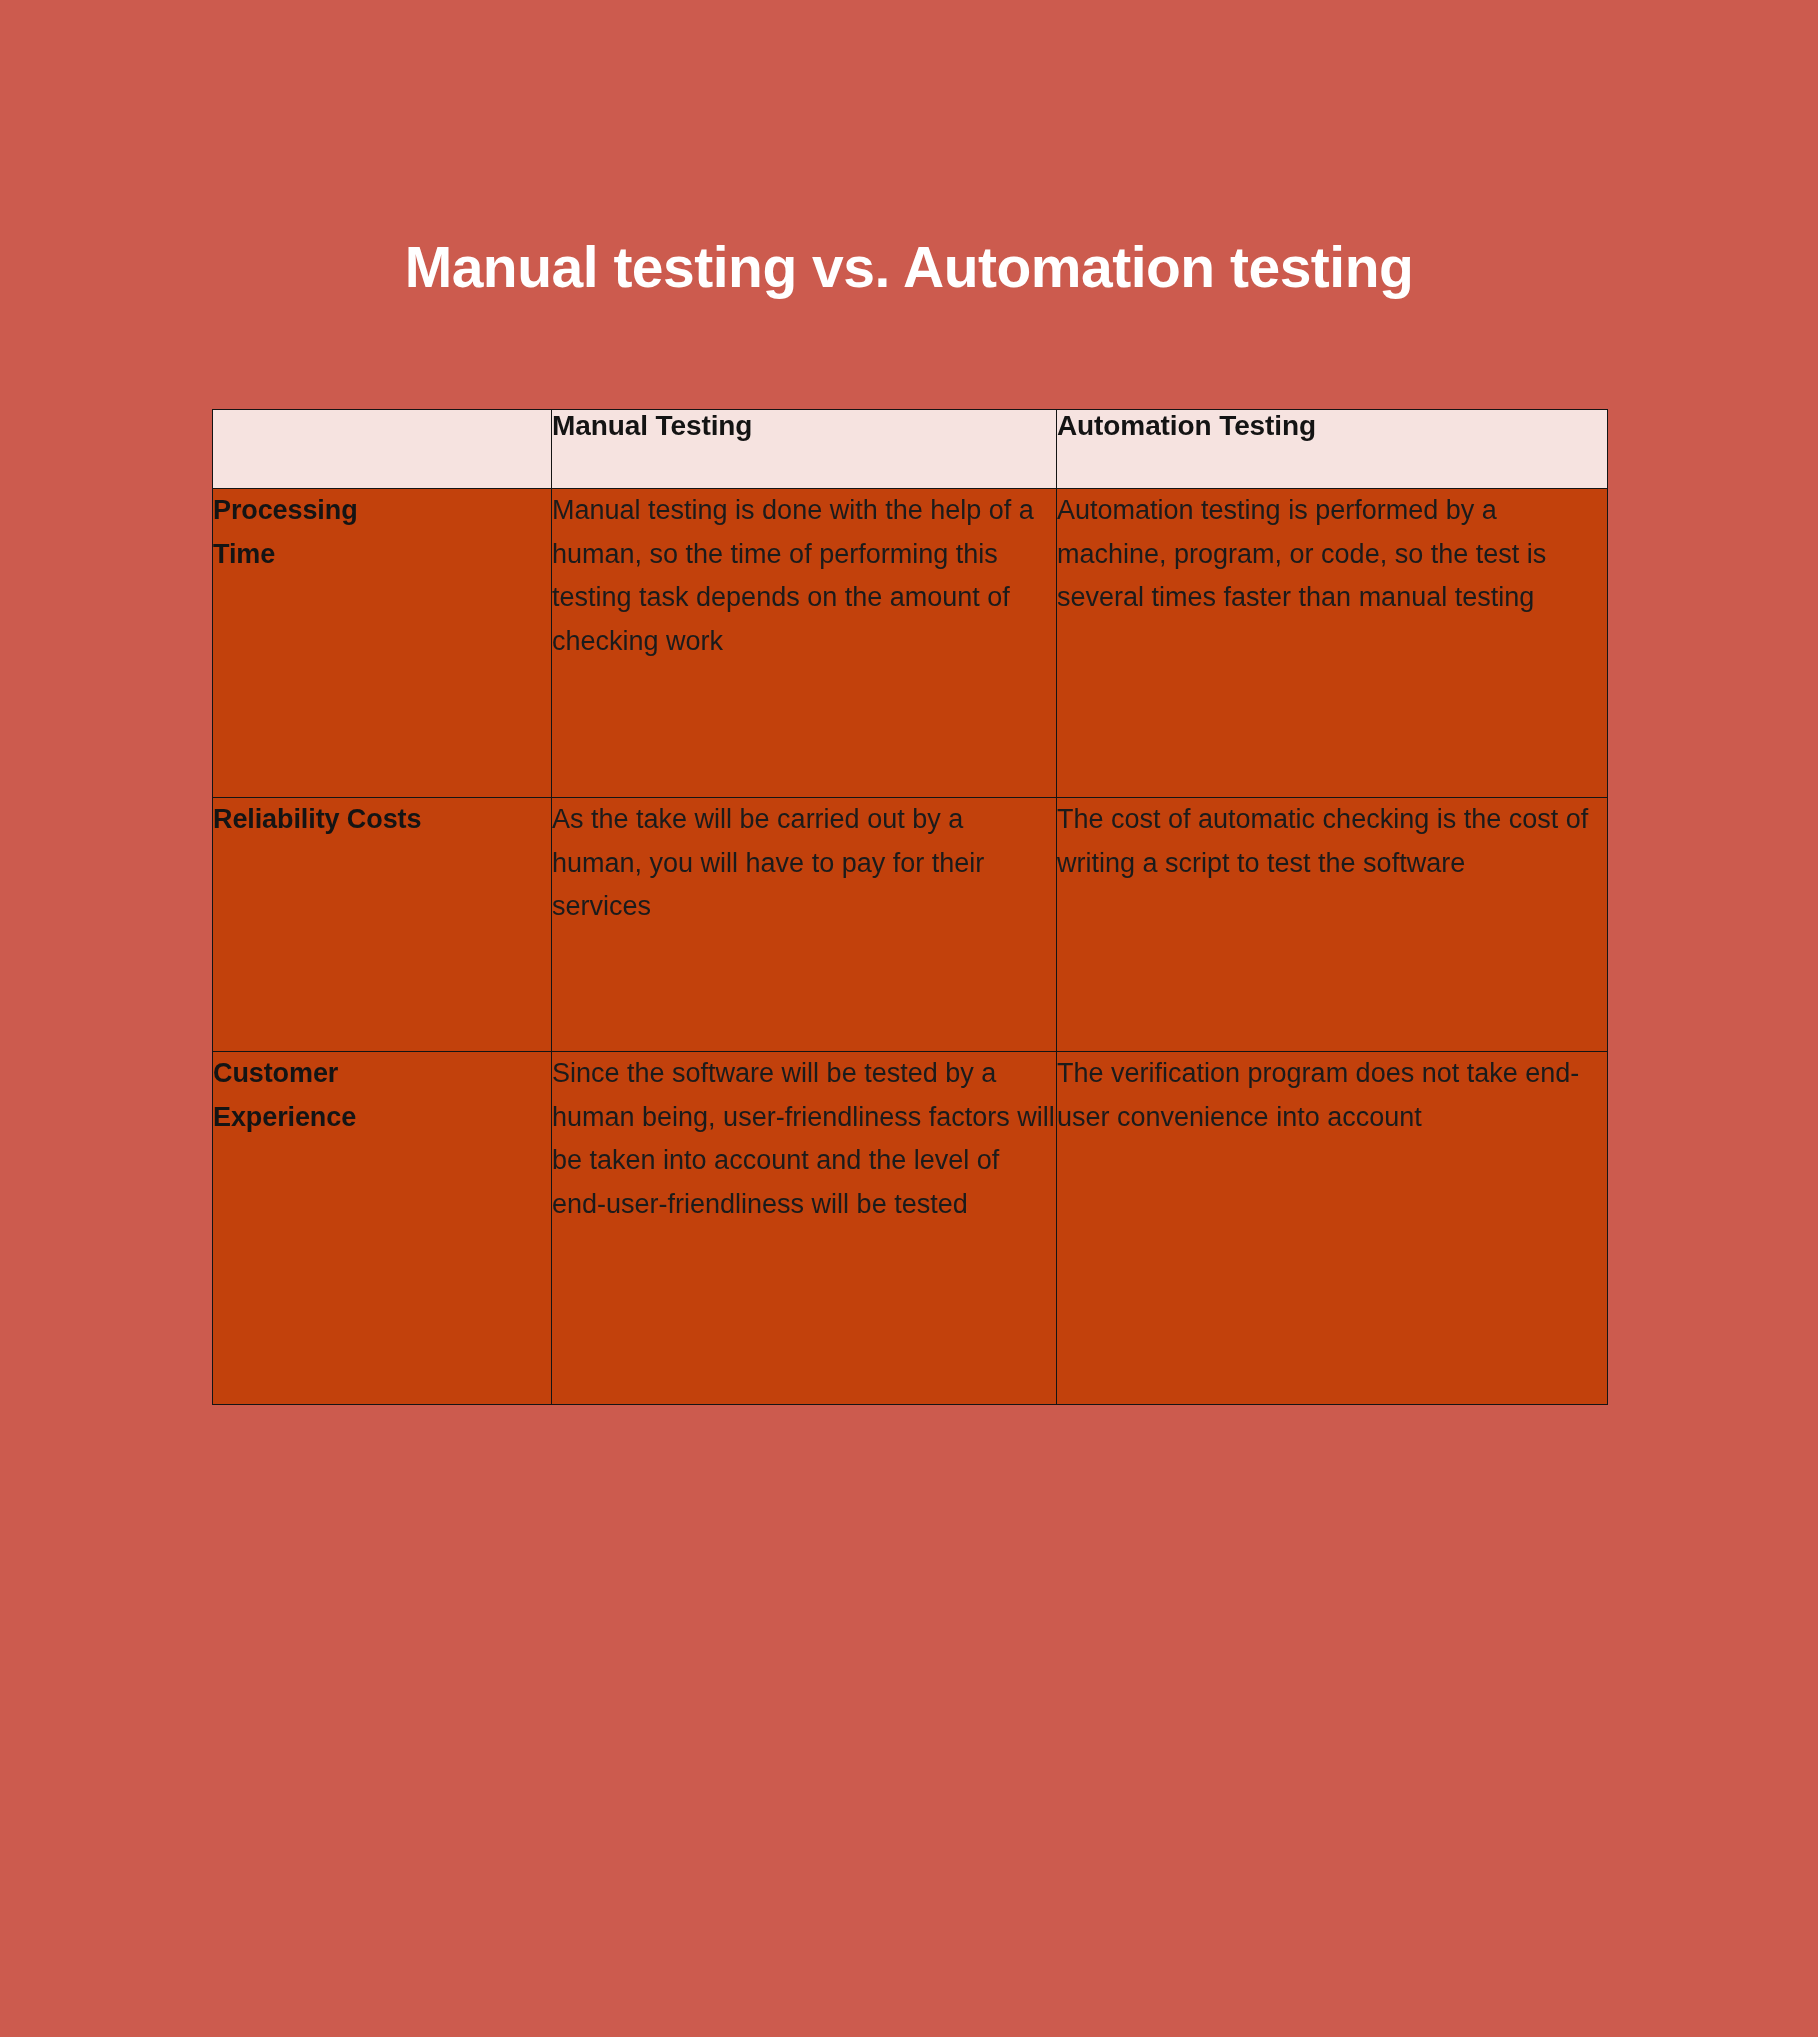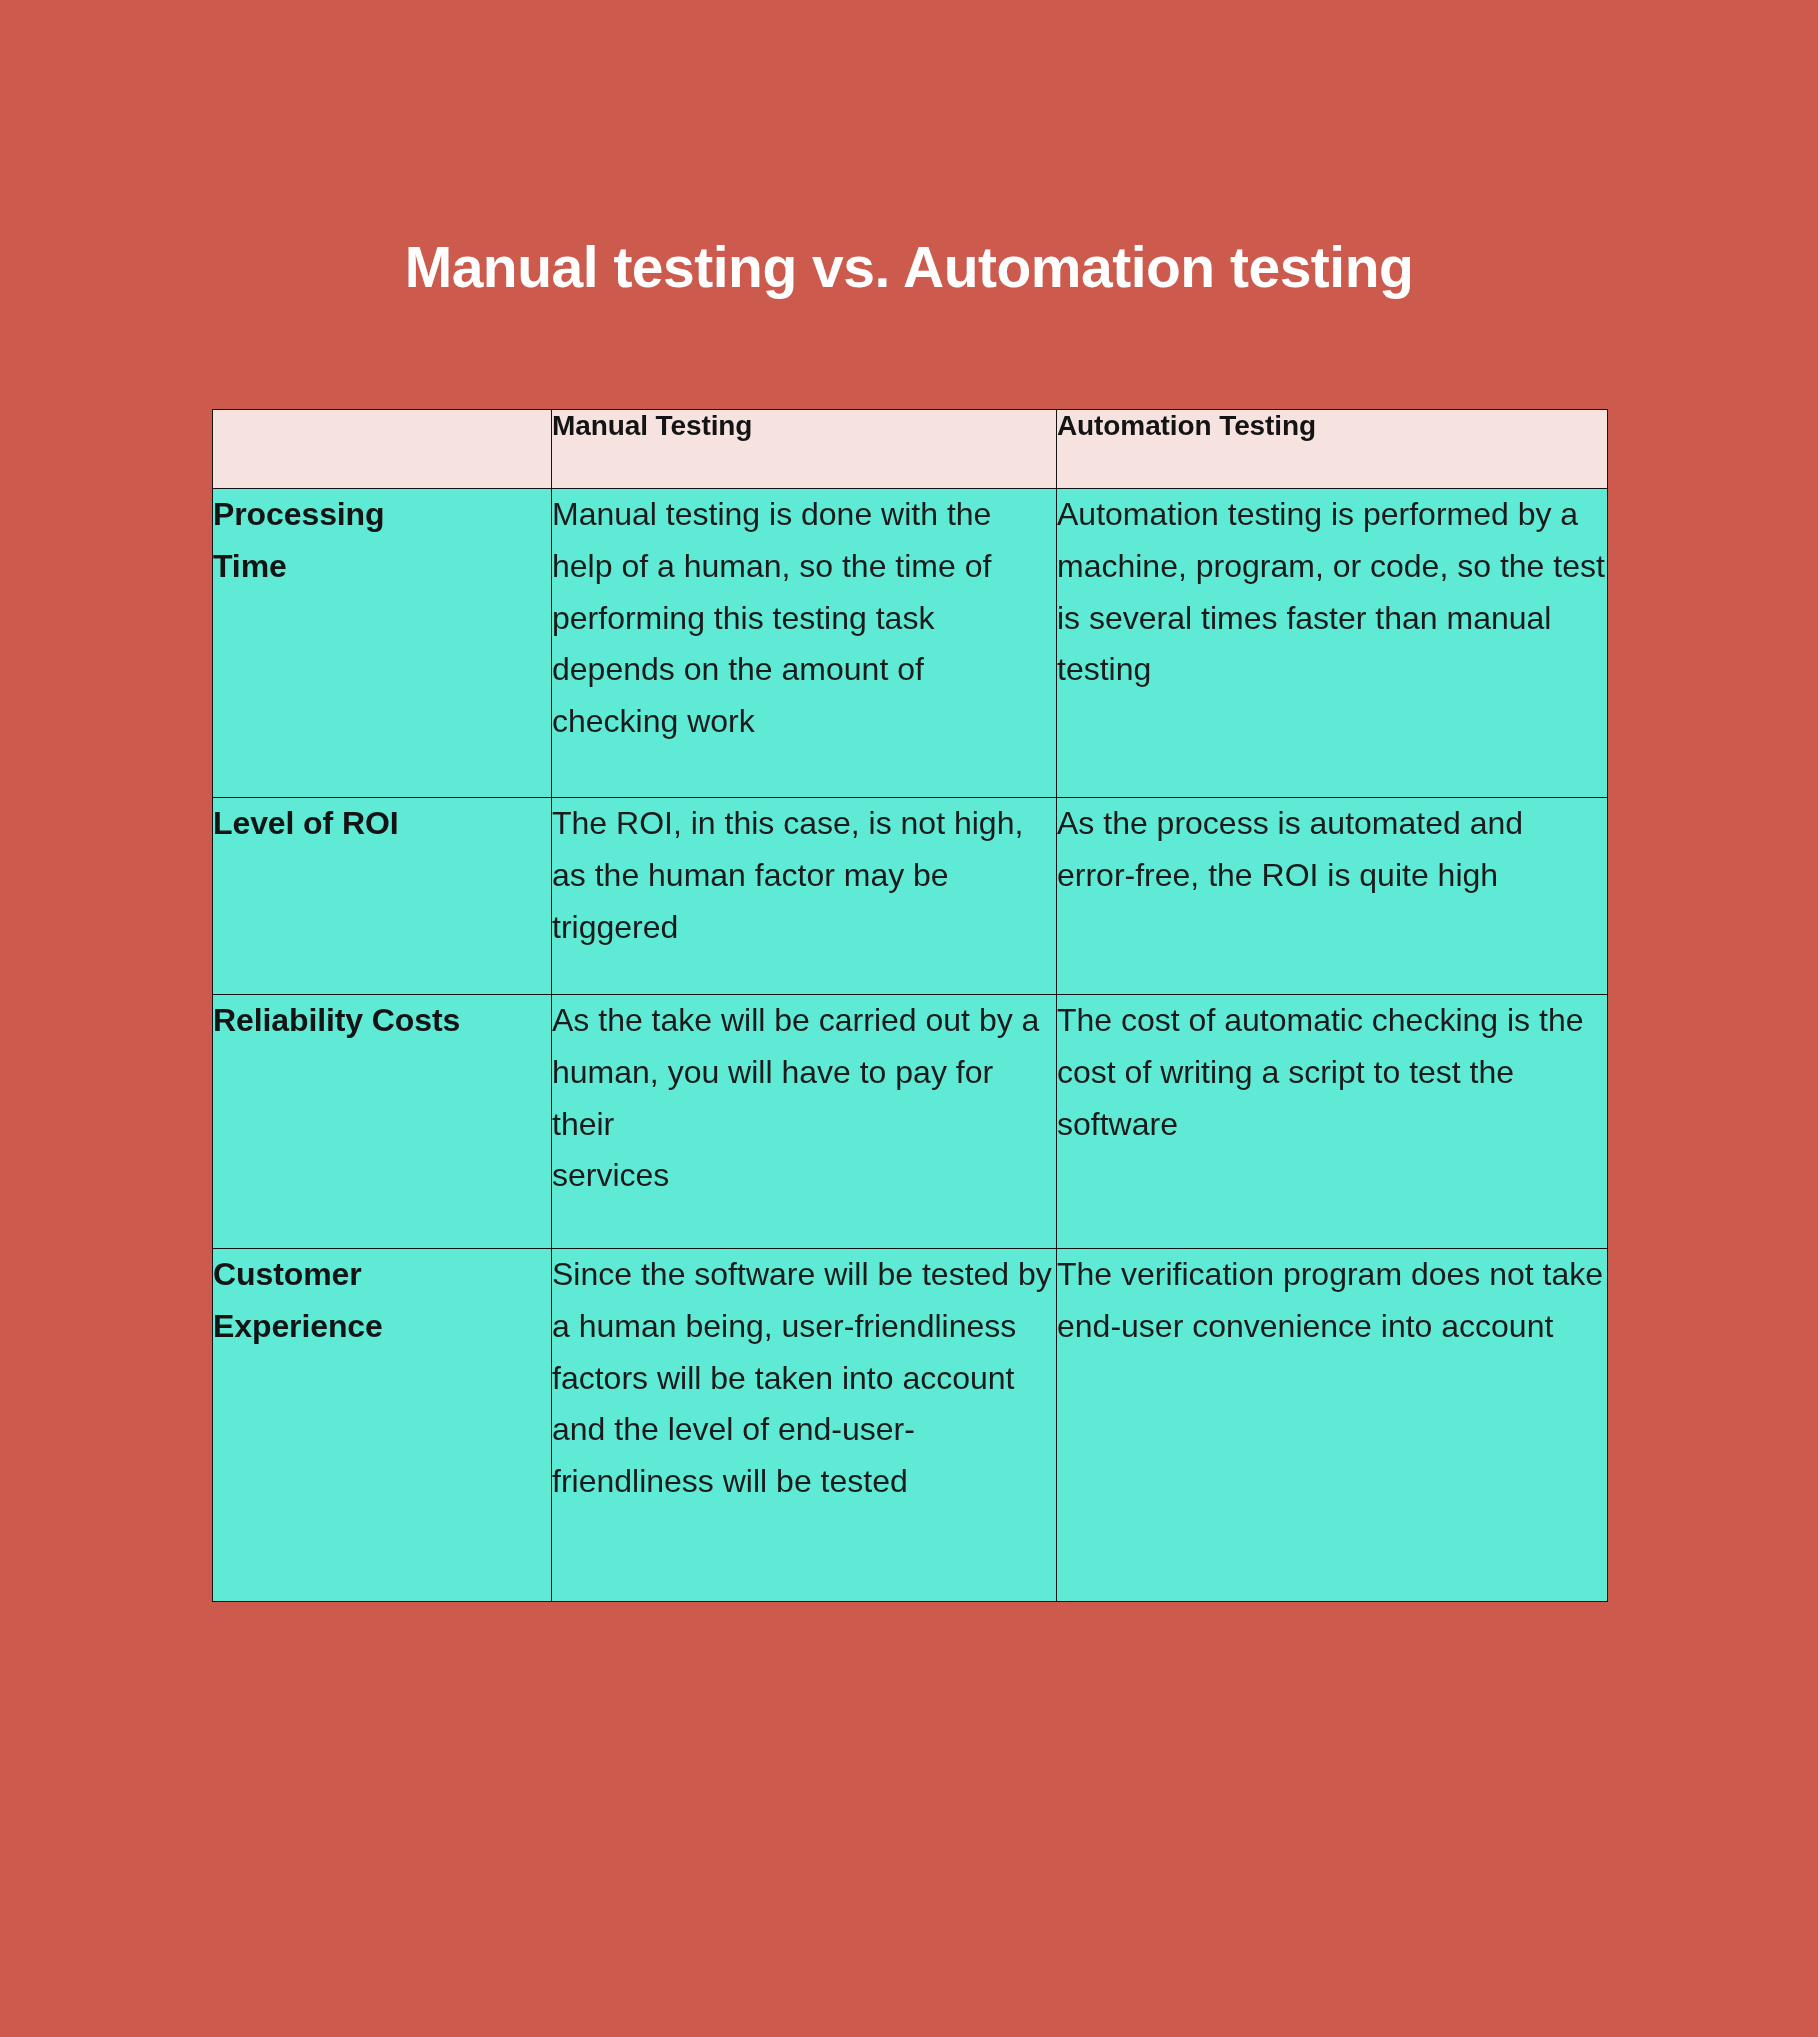--- a/index.html
+++ b/index.html
@@ -69,22 +69,22 @@
     font-size: 28px;
     font-weight: bold;
     color: #141414;
     padding: 0 0 0 27px;
     vertical-align: middle;
     letter-spacing: -0.1px;
   }
   thead th.corner-cell { padding: 0; }
 
   tbody td {
-    background: #5eead4;
-    font-size: 32px;
+    background: #c2410c;
+    font-size: 27px;
     color: #1b1b1b;
     line-height: 1.62;
     padding: 23.6px 22px 23.6px 27px;
   }
 
   tbody td.row-label {
     font-weight: bold;
     color: #141414;
     letter-spacing: -0.1px;
     padding-right: 14.5px;
@@ -128,31 +128,20 @@
           </td>
           <td>
             <span class="cell-text">Manual testing is done with the help of a human, so the time of performing this testing task depends on the amount of checking work</span>
           </td>
           <td>
             <span class="cell-text">Automation testing is performed by a machine, program, or code, so the test is several times faster than manual testing</span>
           </td>
         </tr>
 
 
-        <tr class="r-roi">
-          <td class="row-label">
-            <span class="cell-text">Level of ROI</span>
-          </td>
-          <td>
-            <span class="cell-text">The ROI, in this case, is not high, as the human factor may be triggered</span>
-          </td>
-          <td>
-            <span class="cell-text">As the process is automated and error-free, the ROI is quite high</span>
-          </td>
-        </tr>
 
         <tr class="r-reliability">
           <td class="row-label">
             <span class="cell-text">Reliability Costs</span>
           </td>
           <td>
             <span class="cell-text">As the take will be carried out by a human, you will have to pay for their
 services</span>
           </td>
           <td>

